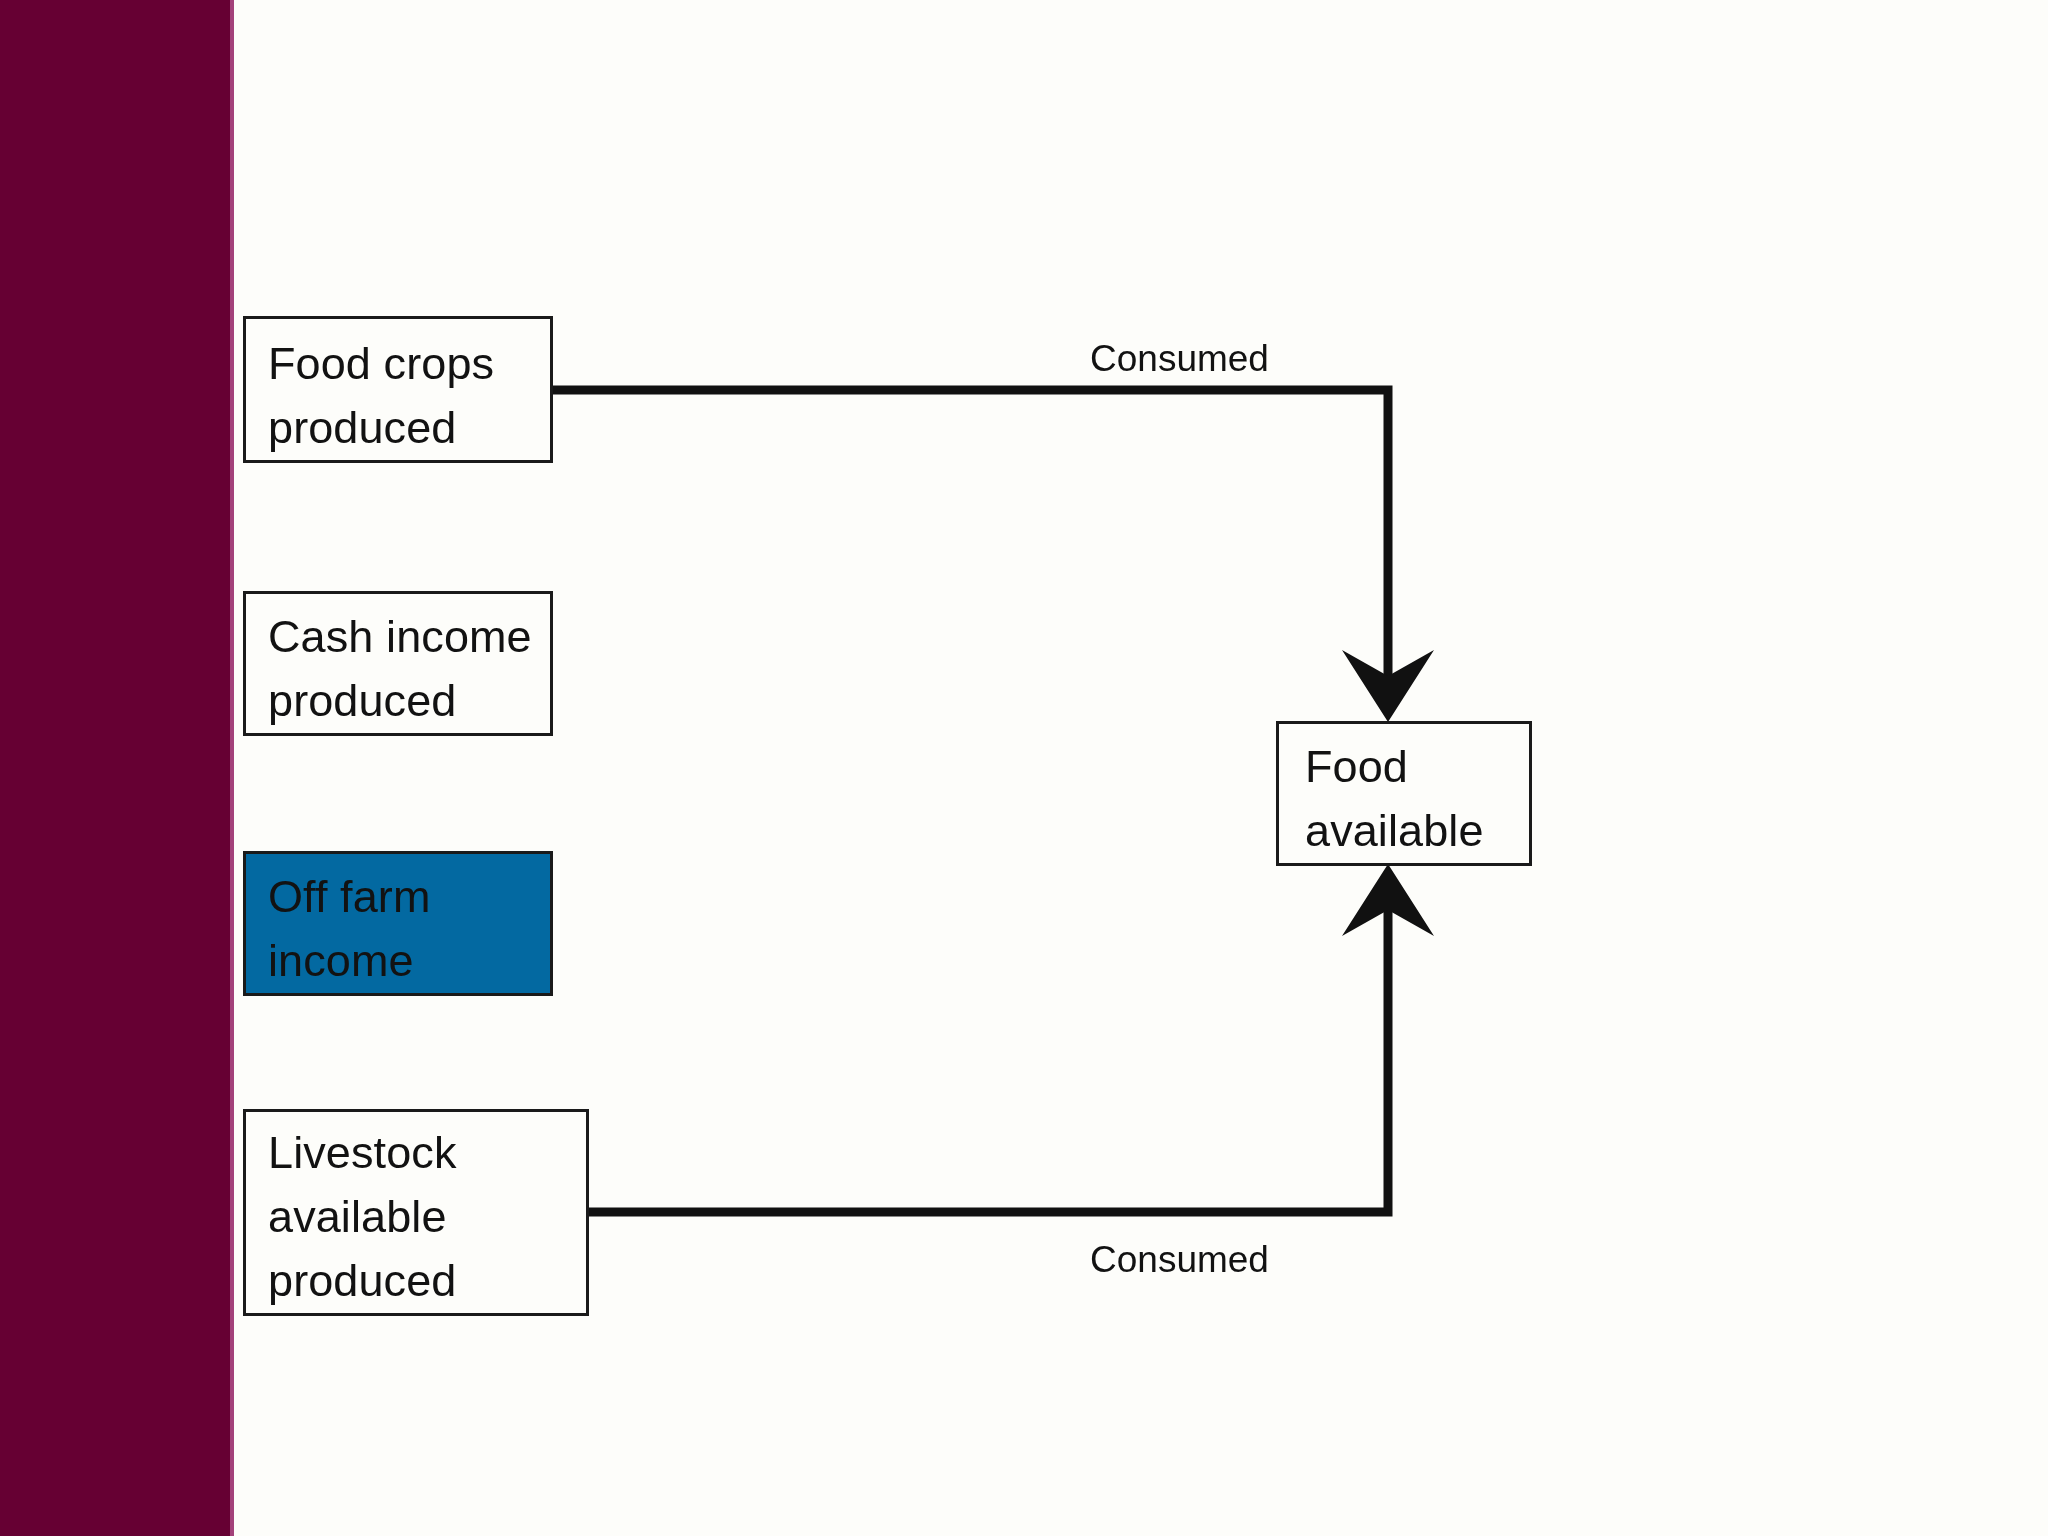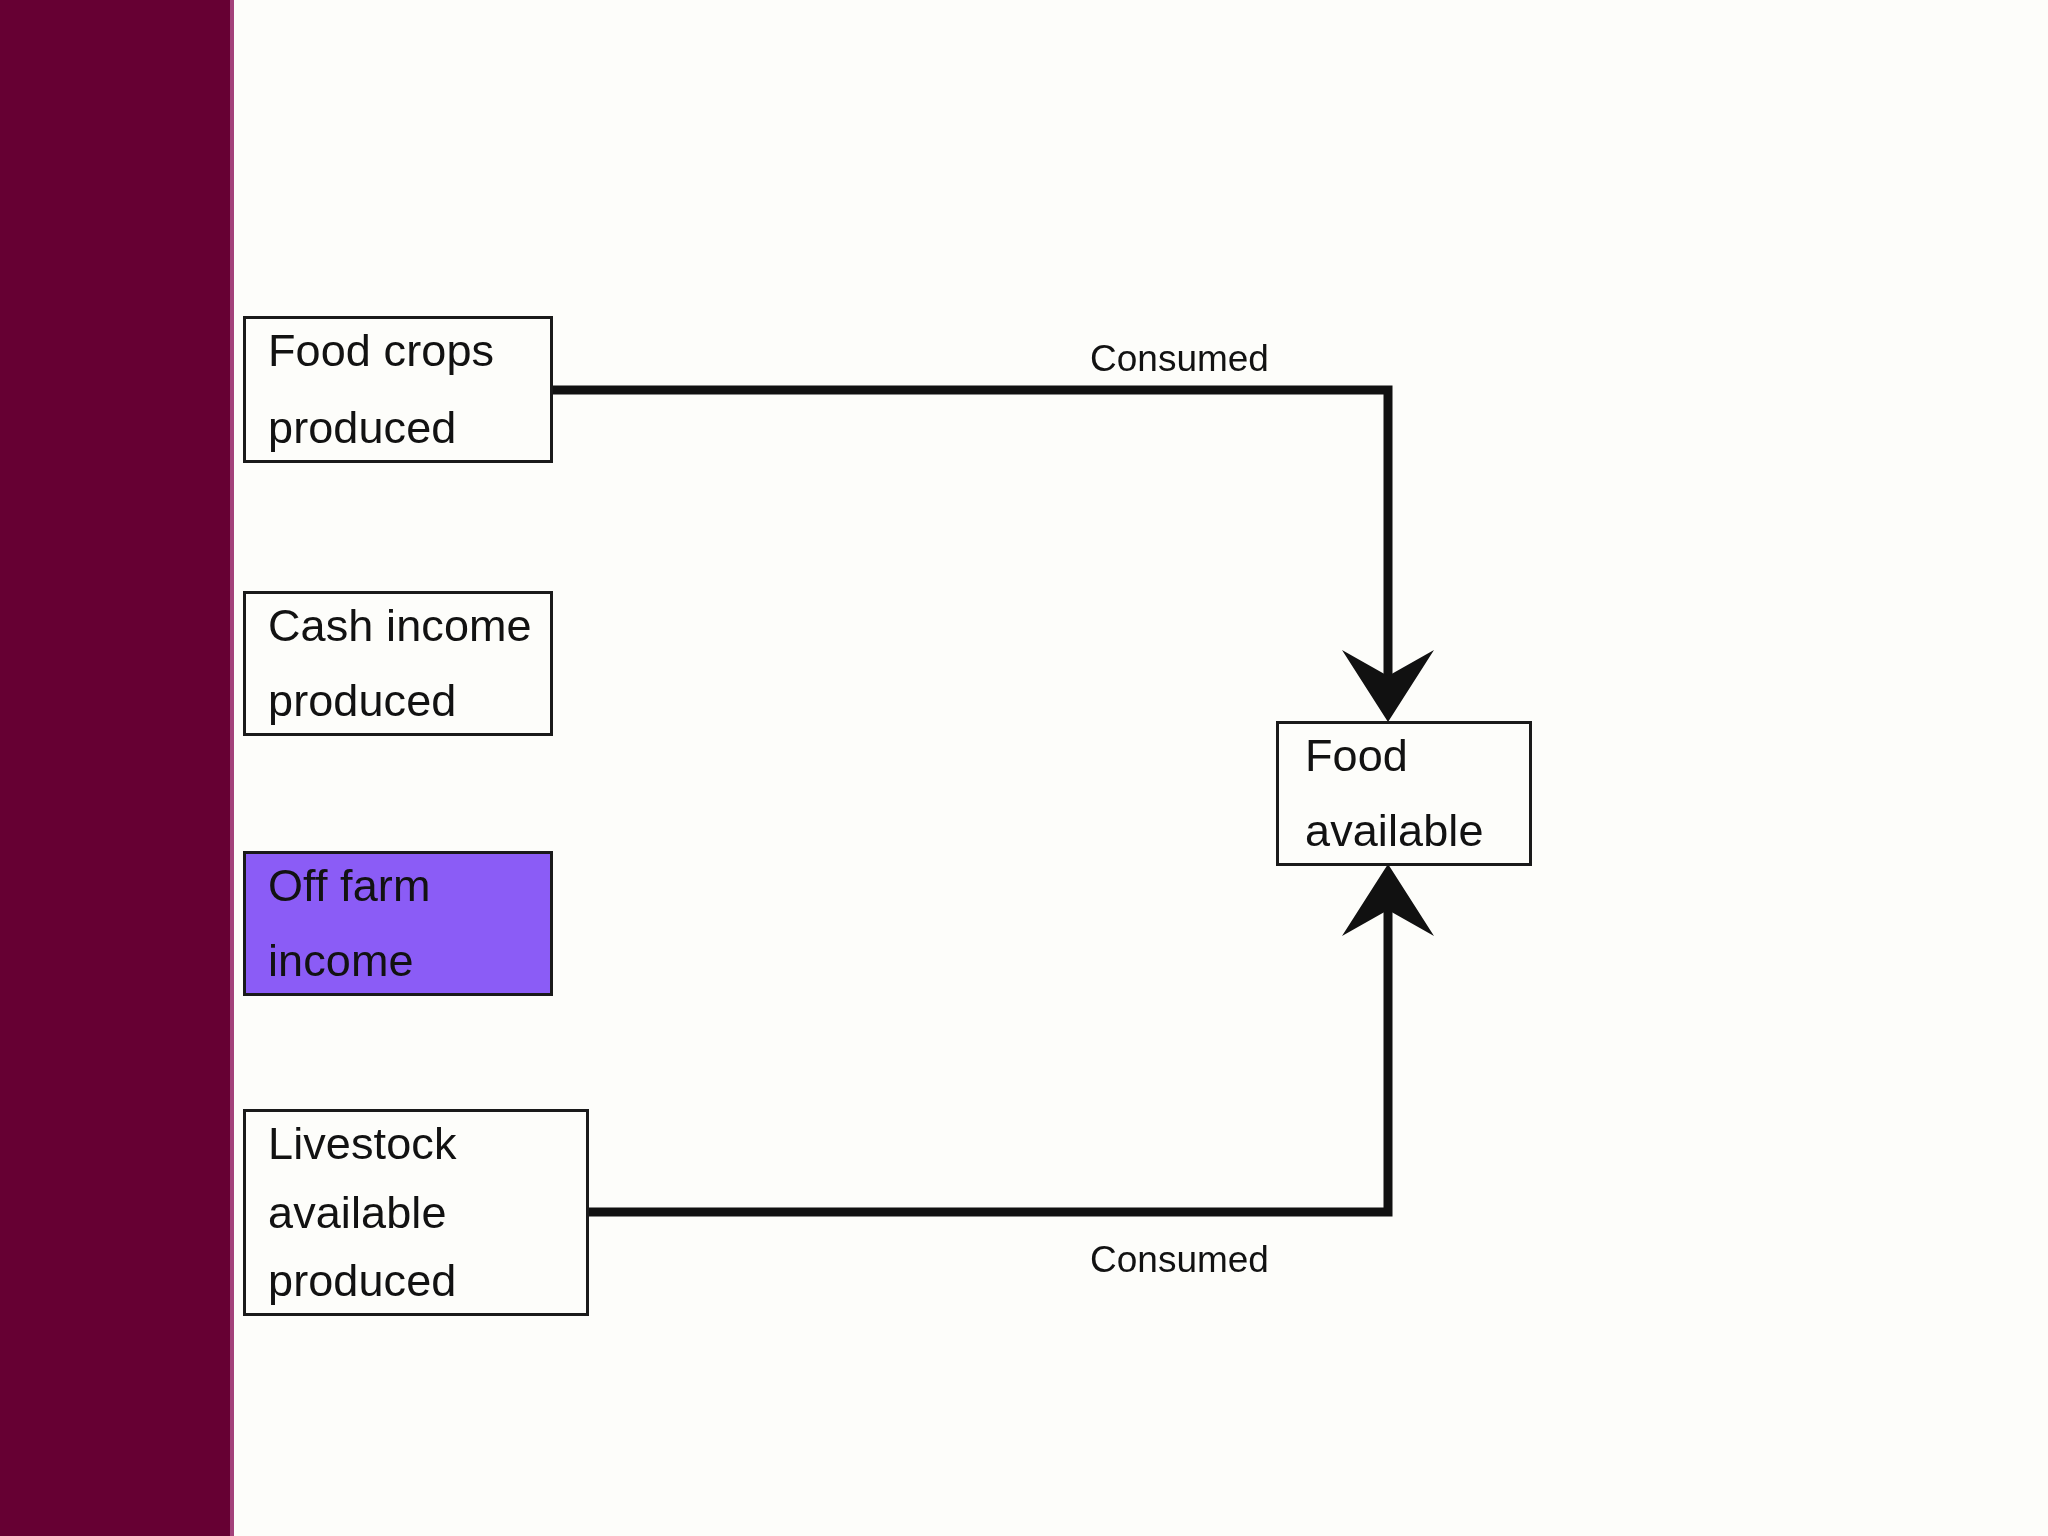--- a/index.html
+++ b/index.html
@@ -34,21 +34,21 @@
   }
 
   
   .node-box {
     position: absolute;
     box-sizing: border-box;
     background: #fdfdfa;
     border: 3px solid #1a1a1a;
     display: flex;
     flex-direction: column;
-    justify-content: space-between;
+    justify-content: flex-end;
     padding-left: 22px;
     padding-right: 10px;
   }
   .node-box .node-line {
     color: #121212;
     font-size: 45px;
     line-height: 64px;
     white-space: nowrap;
     letter-spacing: 0.1px;
   }
@@ -142,21 +142,21 @@
   <div class="node-box" id="node-food-crops" style="border-color: rgb(26, 26, 26); background: rgb(253, 253, 250);">
     <div class="node-line">Food crops</div>
     <div class="node-line">produced</div>
   </div>
 
   <div class="node-box" id="node-cash-crops" style="border-color: rgb(26, 26, 26); background: rgb(253, 253, 250);">
     <div class="node-line">Cash income</div>
     <div class="node-line">produced</div>
   </div>
 
-  <div class="node-box" id="node-off-farm" style="border-color: rgb(26, 26, 26); background: #8b5cf6;">
+  <div class="node-box" id="node-off-farm" style="border-color: rgb(26, 26, 26); background: #0369a1;">
     <div class="node-line">Off farm</div>
     <div class="node-line">income</div>
   </div>
 
   <div class="node-box" id="node-livestock" style="border-color: rgb(26, 26, 26); background: rgb(253, 253, 250);">
     <div class="node-line">Livestock</div>
     <div class="node-line">available</div>
     <div class="node-line">produced</div>
   </div>
 

